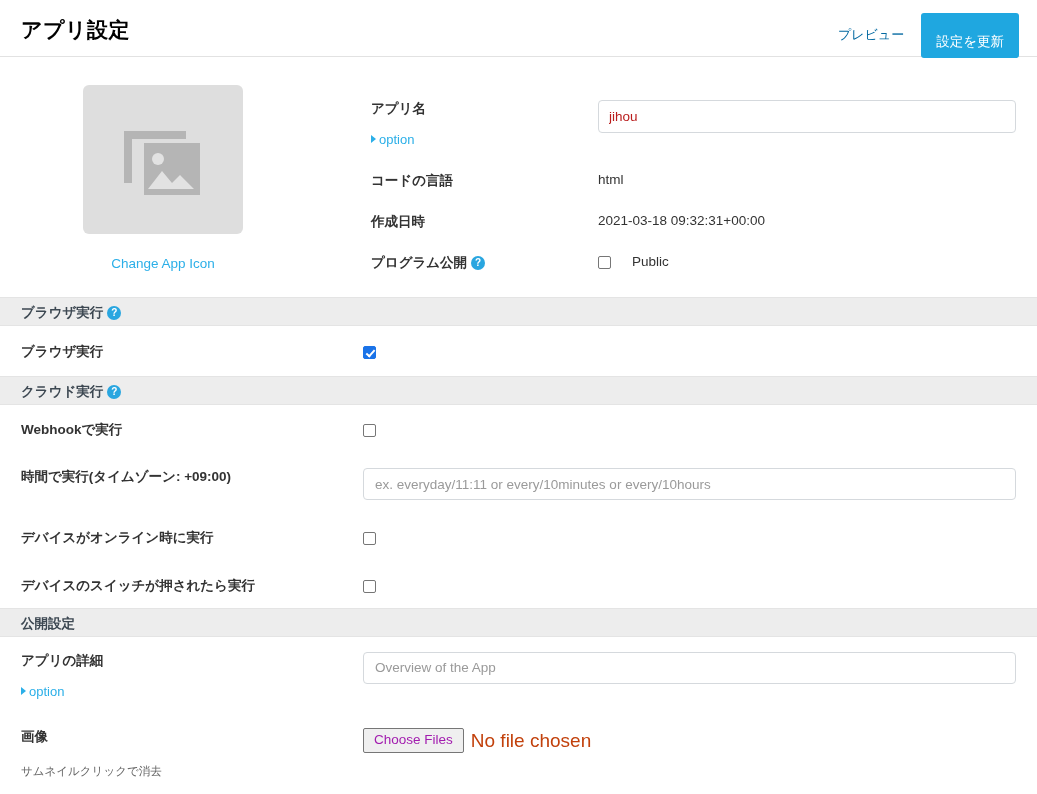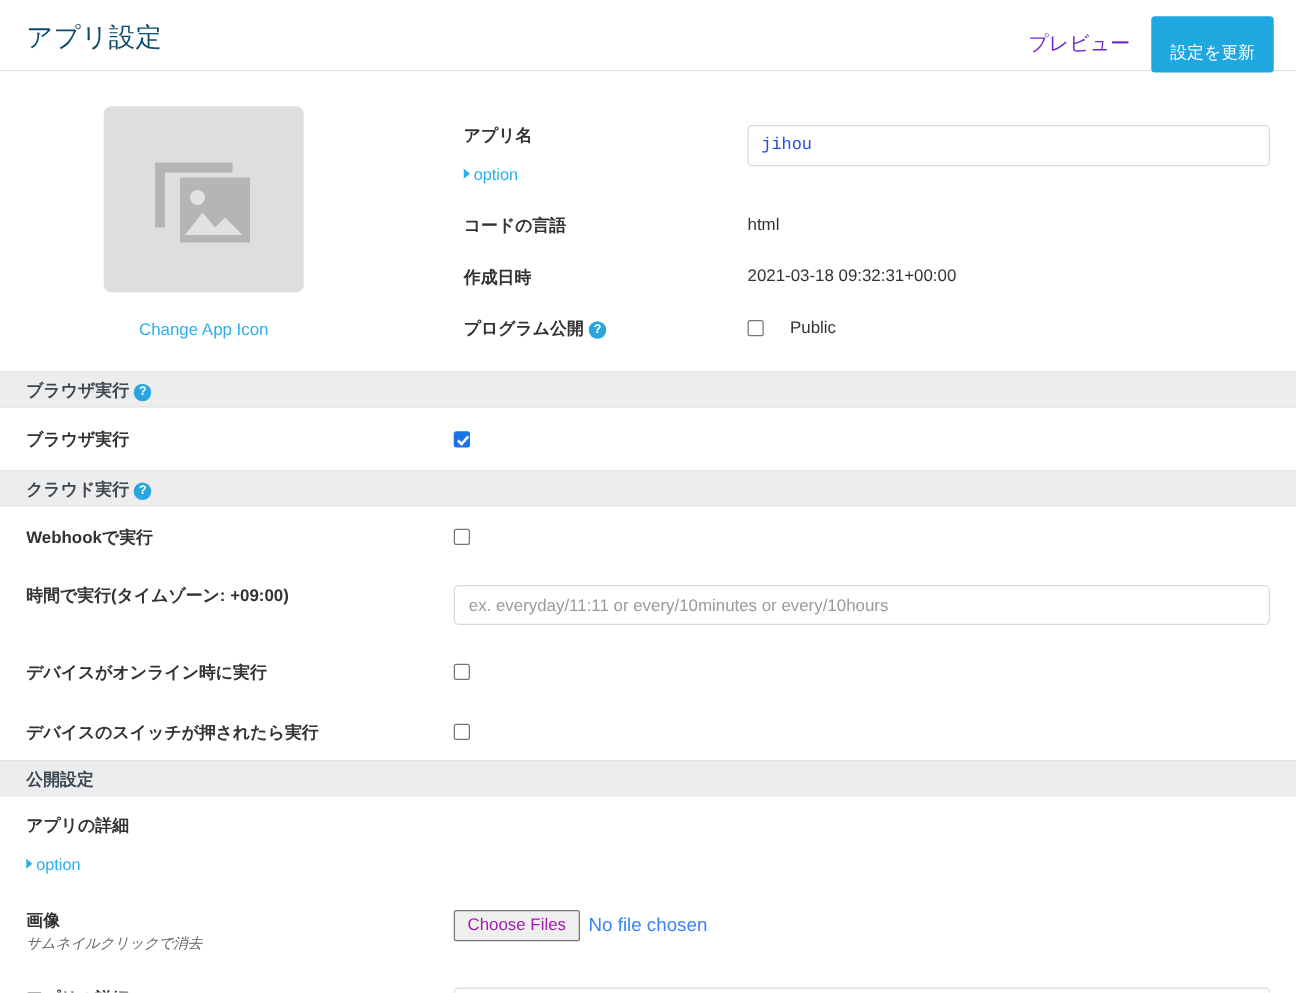--- a/index.html
+++ b/index.html
@@ -21,35 +21,35 @@
     position: relative;
     height: 57px;
     border-bottom: 1px solid #e2e2e2;
     box-sizing: border-box;
   }
   .page-title {
     position: absolute;
     left: 21px;
     top: 16px;
     font-size: 21px;
-    font-weight: 400;
-    color: #0c4a6e;
+    font-weight: 700;
+    color: #000000;
     letter-spacing: .5px;
   }
   .header-actions {
     position: absolute;
     right: 18px;
     top: 13px;
     display: flex;
     align-items: center;
     gap: 17px;
   }
   .preview-link {
-    font-size: 16px;
-    color: #6d28d9;
+    font-size: 13px;
+    color: #0369a1;
     text-decoration: none;
     cursor: pointer;
   }
   .update-button {
     background: #1fa7e0;
     color: #ffffff;
     border: none;
     border-radius: 3px;
     font-size: 13.5px;
     font-family: inherit;
@@ -131,22 +131,22 @@
     padding-top: 5px;
   }
   .text-input {
     width: 418px;
     height: 33px;
     box-sizing: border-box;
     border: 1px solid #d5d9dd;
     border-radius: 4px;
     padding: 0 10px;
     font-size: 13.5px;
-    font-family: Liberation Mono, monospace;
-    color: #1d4ed8;
+    font-family: Liberation Sans, sans-serif;
+    color: #b91c1c;
     background: #fff;
     outline: none;
   }
   .text-input::placeholder { color: #9a9a9a; }
 
   .help-icon {
     display: inline-block;
     width: 14px; height: 14px;
     border-radius: 50%;
     background: #29a6e0;
@@ -219,22 +219,21 @@
     font-weight: bold;
     color: #333;
     padding-top: 3px;
     line-height: 1.35;
   }
   .sub-note {
     display: block;
     font-weight: normal;
     font-size: 11.5px;
     color: #666;
-    margin-top: 2px;
-    font-style: italic;
+    margin-top: 18px;
   }
   .form-control { flex: 1; padding-top: 3px; }
 
   .wide-input {
     width: 653px;
     height: 32px;
     box-sizing: border-box;
     border: 1px solid #d5d9dd;
     border-radius: 4px;
     padding: 0 11px;
@@ -267,21 +266,21 @@
     background: #efefef;
     border: 1px solid #767676;
     border-radius: 2px;
     font-family: inherit;
     font-size: 13.5px;
     color: #a21caf;
     padding: 4px 10px 5px;
     cursor: pointer;
     line-height: 1.1;
   }
-  .no-file-text { font-size: 15px; color: #3b82f6; }
+  .no-file-text { font-size: 19px; color: #c2410c; }
 
   .browser-row { padding-top: 14px; padding-bottom: 15px; }
   .cloud-row { padding-top: 13px; padding-bottom: 13px; }
 </style>
 </head>
 <body>
 
 <div class="page-header">
   <div class="page-title">アプリ設定</div>
   <div class="header-actions">
@@ -385,20 +384,23 @@
 
 <div class="section-header">
   <span>公開設定</span>
 </div>
 
 <div class="form-row">
   <div class="form-label">
     <span>アプリの詳細</span>
     <span class="opt-toggle"><span class="tri"></span><span>option</span></span>
   </div>
+  <div class="form-control">
+    <input class="wide-input" type="text" placeholder="Overview of the App" style="">
+  </div>
 </div>
 
 <div class="form-row">
   <div class="form-label">
     <span>画像</span>
     <span class="sub-note">サムネイルクリックで消去</span>
   </div>
   <div class="form-control">
     <div class="file-control">
       <button class="choose-files-btn">Choose Files</button>

